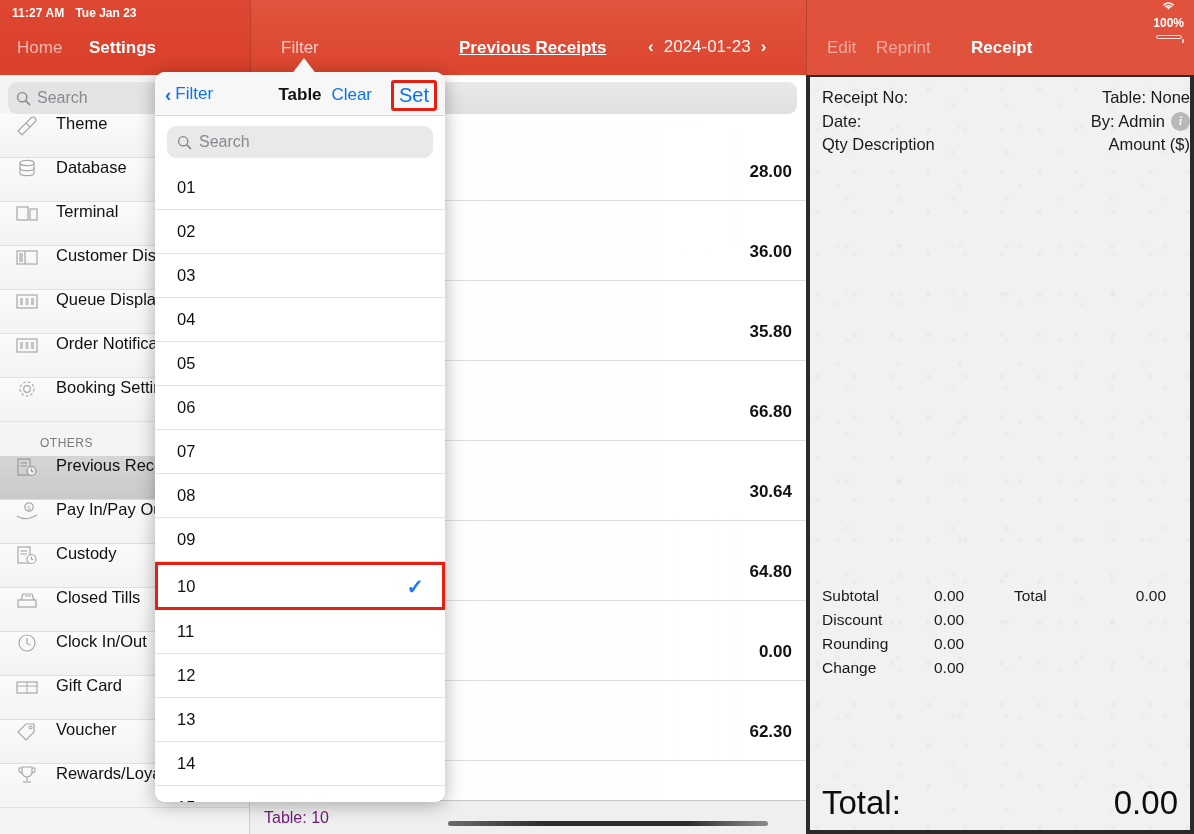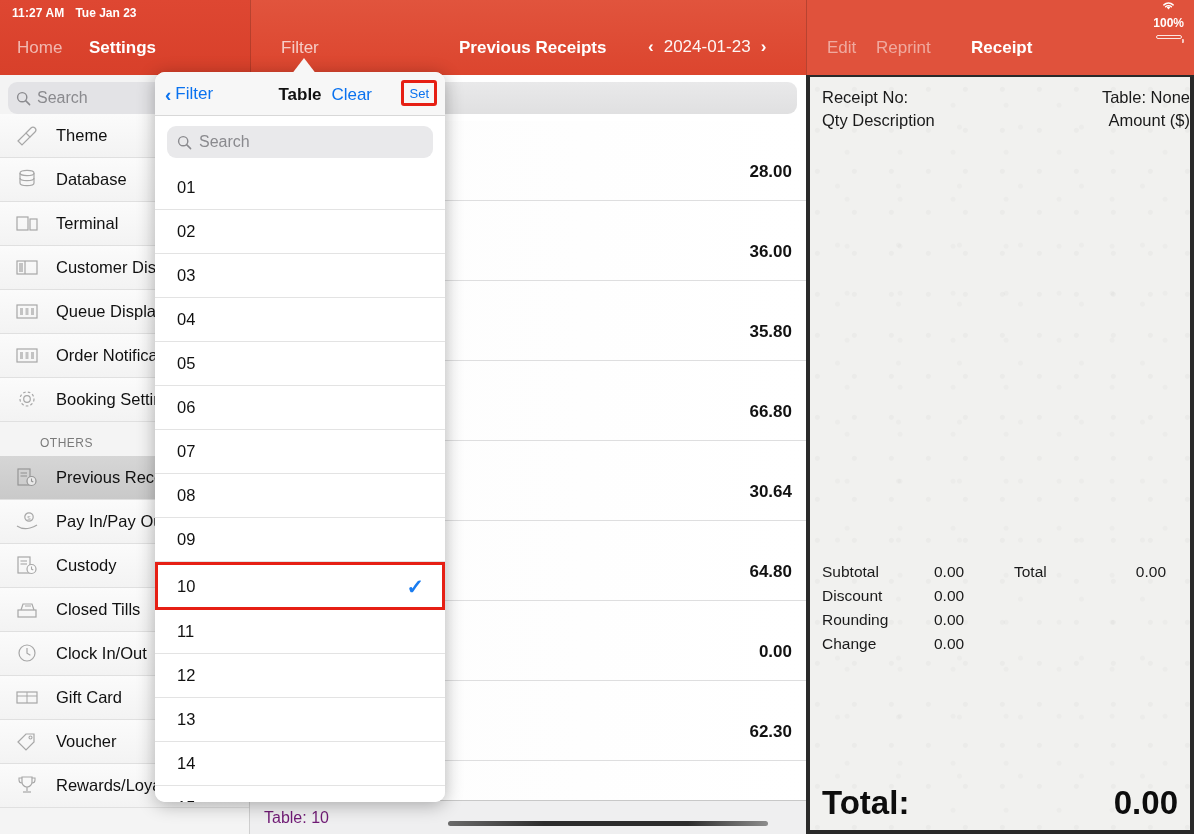--- a/index.html
+++ b/index.html
@@ -64,21 +64,21 @@
   }
   .nav-item {
     position: absolute; color: #ffffff; font-size: 17px; white-space: nowrap;
     top: 12px;
   }
   .nav-dim { color: rgba(255,255,255,0.62); }
   .nav-bold { font-weight: bold; }
   .nav-home { left: 17px; }
   .nav-settings { left: 89px; }
   .nav-filter { left: 281px; color: rgba(255,255,255,0.72); }
-  .nav-prevreceipts { left: 459px; font-weight: bold; }
+  .nav-prevreceipts { left: 459px; font-weight: bold; text-decoration: underline; }
   .nav-datewrap {
     position: absolute; left: 648px; top: 11px;
     display: flex; align-items: center; gap: 10px;
     color: rgba(255,255,255,0.95); font-size: 17px;
   }
   .chev { font-size: 17px; font-weight: bold; color: #ffffff; }
   .nav-edit { left: 827px; color: rgba(255,255,255,0.5); }
   .nav-reprint { left: 876px; color: rgba(255,255,255,0.5); }
   .nav-receipt { left: 971px; font-weight: bold; }
 
@@ -98,21 +98,21 @@
     background: #f4f4f4; overflow: hidden;
     border-right: 1px solid #cfcfcf;
   }
   .sidebar-search {
     margin: 7px 8px 0 8px; height: 32px; background: #e3e3e6;
     border-radius: 9px; display: flex; align-items: center; padding: 0 8px;
     color: #8a8a8e; font-size: 16px; gap: 6px;
   }
   .sidebar-list { margin-top: 6px; }
   .side-item {
-    height: 44px; display: flex; align-items: center;
+    height: 44px; display: flex; 
     padding-left: 14px; gap: 14px;
     border-bottom: 1px solid #e0e0e0;
     background: linear-gradient(180deg,#fbfbfb,#f3f3f3);
   }
   .side-item.selected {
     background: linear-gradient(180deg,#d6d6d6,#c9c9c9);
   }
   .side-label {
     font-size: 16.5px; color: #111; white-space: nowrap;
   }
@@ -202,21 +202,21 @@
     display: flex; align-items: center; font-size: 15.5px; color: #1a1a1a;
     line-height: 24px;
   }
   .tot-label { width: 112px; }
   .tot-val { width: 80px; }
   .tot-rlabel { width: 86px; }
   .tot-rval { text-align: right; width: 66px; }
   .grand {
     position: absolute; left: 0; bottom: 8px; width: 100%;
     display: flex; justify-content: space-between; align-items: baseline;
-    padding: 0 12px; font-size: 33px; font-weight: bold; color: #0d0d0d;
+    padding: 0 12px; font-size: 33px; font-weight: normal; color: #0d0d0d;
   }
 
   
   .popover {
     position: absolute; left: 155px; top: 72px; width: 290px; height: 730px;
     background: #ffffff; border-radius: 10px;
     box-shadow: 0 3px 18px rgba(0,0,0,0.30);
     overflow: hidden; z-index: 50;
   }
   .pop-head {
@@ -236,21 +236,21 @@
   }
   .pop-clear {
     position: absolute; right: 73px; top: 13px;
     color: #0a72ef; font-size: 17px;
   }
   .pop-set-wrap {
     position: absolute; right: 8px; top: 8px;
     border: 3px solid #e61f14; border-radius: 3px;
     padding: 1px 5px;
   }
-  .pop-set { color: #0a72ef; font-size: 13px; }
+  .pop-set { color: #0a72ef; font-size: 20px; }
 
   .pop-search {
     margin: 10px 12px 0 12px; height: 32px;
     background: #e9e9eb; border-radius: 9px;
     display: flex; align-items: center; padding: 0 10px;
     color: #8a8a8e; font-size: 16px;
   }
   .pop-list { margin-top: 8px; }
   .pop-item {
     height: 44px; display: flex; align-items: center;
@@ -534,20 +534,27 @@
       <span class="hscroll"></span>
     </div>
   </div>
 
   <div class="rightcol">
     <div class="paper">
       <div class="rcp-head">
         <div class="rcp-line">
           <span>Receipt No:</span>
           <span>Table: None</span>
+        </div>
+        <div class="rcp-line">
+          <span>Date:</span>
+          <span style="display:flex;align-items:center;">
+            <span>By: Admin</span>
+            <span class="info-badge">i</span>
+          </span>
         </div>
         <div class="rcp-colhead">
           <span>Qty  Description</span>
           <span>Amount ($)</span>
         </div>
       </div>
 
       <div class="rcp-body"></div>
 
       <div class="totals">

